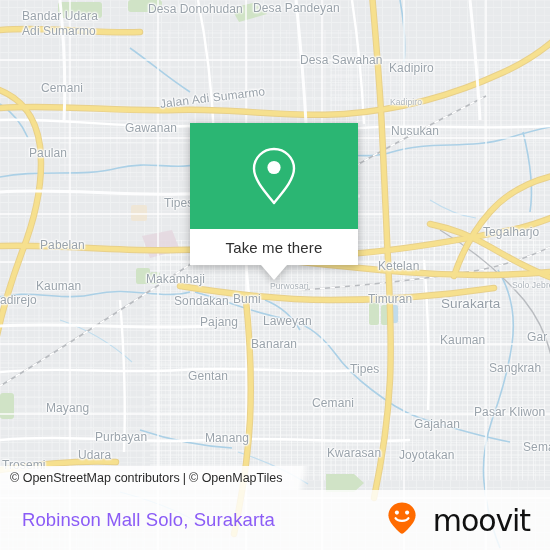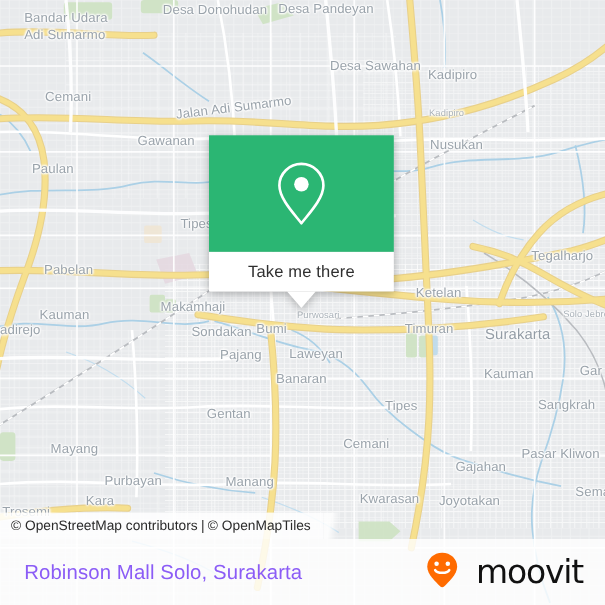--- a/index.html
+++ b/index.html
@@ -268,21 +268,21 @@
         <div class="lbl md" style="left: 251px; top: 337px;">Banaran</div>
         <div class="lbl md" style="left: 350px; top: 362px;">Tipes</div>
         <div class="lbl md" style="left: 489px; top: 361px;">Sangkrah</div>
         <div class="lbl md" style="left: 188px; top: 369px;">Gentan</div>
         <div class="lbl md" style="left: 414px; top: 385px; margin-top: 32px;">Gajahan</div>
         <div class="lbl md" style="left: 312px; top: 396px;">Cemani</div>
         <div class="lbl md" style="left: 46px; top: 401px;">Mayang</div>
         <div class="lbl md" style="left: 95px; top: 394px; margin-top: 36px;">Purbayan</div>
         <div class="lbl md" style="left: 474px; top: 405px;">Pasar Kliwon</div>
         <div class="lbl md" style="left: 205px; top: 431px;">Manang</div>
-        <div class="lbl md" style="left: 78px; top: 448px;">Kara</div>
+        <div class="lbl md" style="left: 78px; top: 448px;">Udara</div>
         <div class="lbl md" style="left: 327px; top: 446px;">Kwarasan</div>
         <div class="lbl md" style="left: 399px; top: 448px;">Joyotakan</div>
         <div class="lbl md" style="left: 523px; top: 440px;">Semar</div>
         <div class="lbl md" style="left: 2px; top: 458px;">Trosemi</div>
       </div>
   </div>
 
   <div id="attrib">
     <span class="atxt">© OpenStreetMap contributors</span>
     <span class="atxt sep">|</span>

